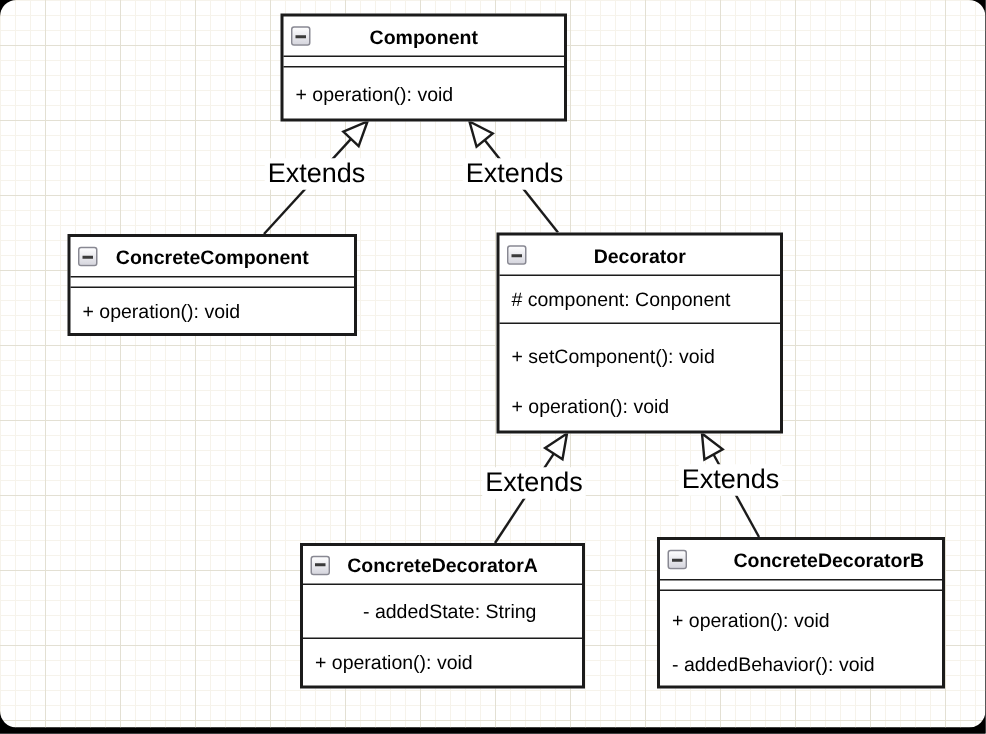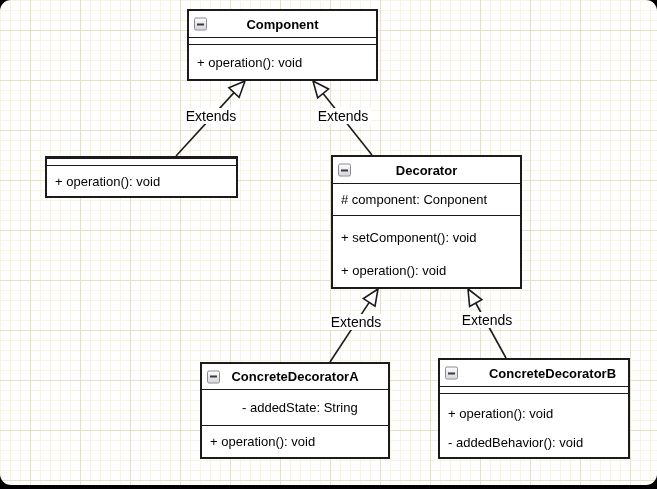--- a/index.html
+++ b/index.html
@@ -43,21 +43,21 @@
   .compartment { border-top:1.5px solid #1b1b1b; }
   .comp-empty { height:6px; }
   .member {
     display:flex; align-items:center;
     padding:0 8px; font-size:13px; white-space:nowrap;
   }
 
   .edge-label {
     position:absolute; transform:translate(-50%,-50%);
     background:#ffffff; padding:0 2px;
-    font-size:14px; color:#000; white-space:nowrap;
+    font-size:18px; color:#000; white-space:nowrap;
   }
 </style>
 </head>
 <body>
 
 <div class="canvas">
 
   <svg class="edges" width="657" height="489" viewBox="0 0 657 489">
     <g>
       <line x1="176" y1="156" x2="234" y2="92.6"></line>
@@ -84,20 +84,26 @@
         </span>
       <span>Component</span>
     </div>
     <div class="compartment comp-empty"></div>
     <div class="compartment">
       <div class="member" style="height:34px;">+ operation(): void</div>
     </div>
   </div>
 
   <div class="uml-class" style="left:45px; top:156px; width:193px;">
+    <div class="uml-title" style="height:26px;">
+      <span class="collapse-btn">
+          <span class="minus-glyph"></span>
+        </span>
+      <span>ConcreteComponent</span>
+    </div>
     <div class="compartment comp-empty"></div>
     <div class="compartment">
       <div class="member" style="height:30px;">+ operation(): void</div>
     </div>
   </div>
 
   <div class="uml-class" style="left:331px; top:155px; width:191px;">
     <div class="uml-title" style="height:26px;text-align:right;">
       <span class="collapse-btn">
           <span class="minus-glyph"></span>

